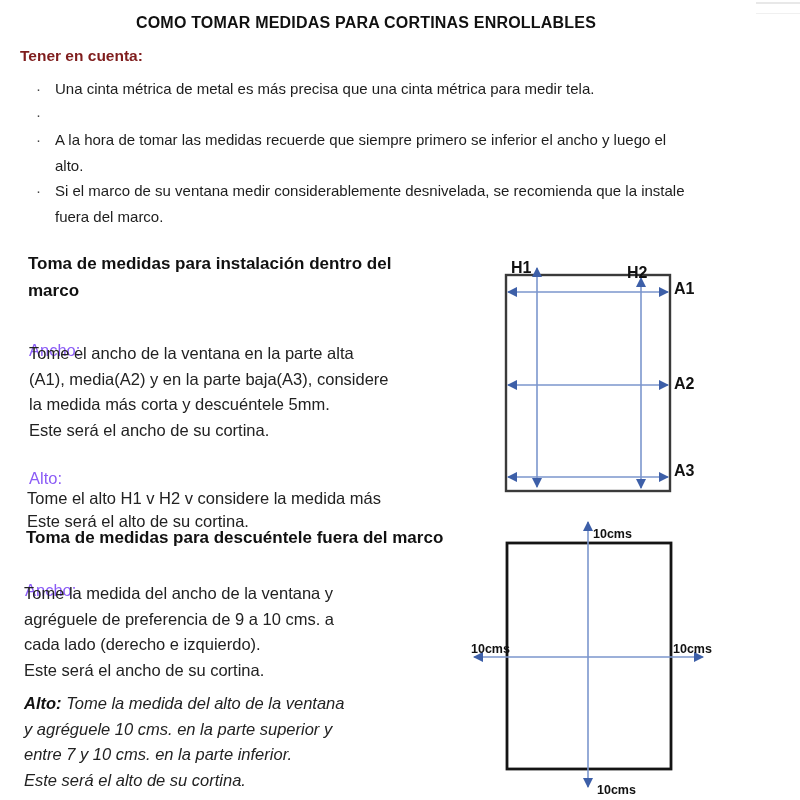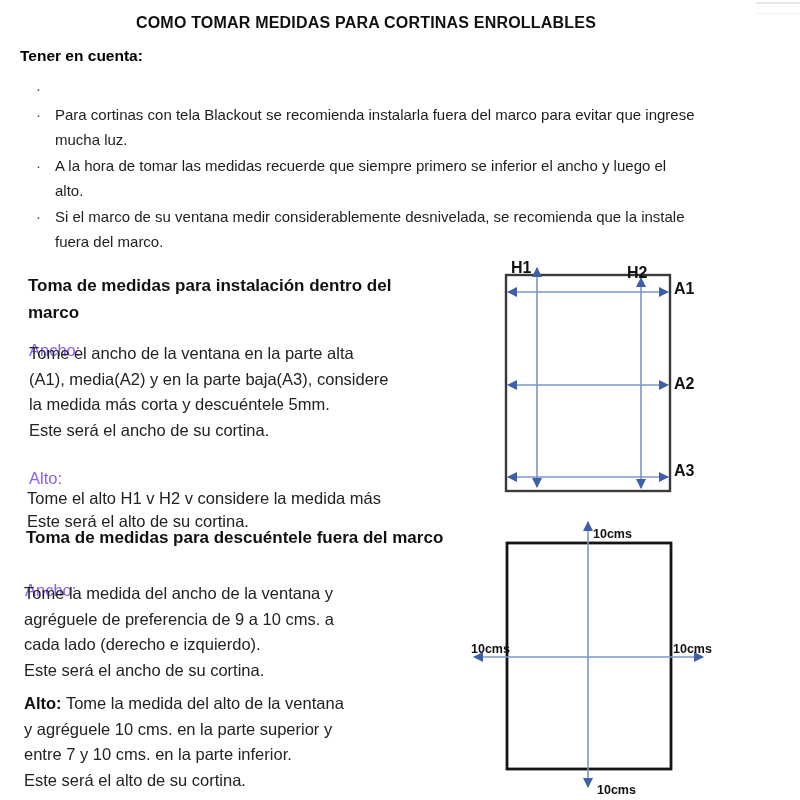--- a/index.html
+++ b/index.html
@@ -7,40 +7,40 @@
     position:relative;width:800px;height:800px;background:#ffffff;overflow:hidden;
     font-family:"Liberation Sans","DejaVu Sans",sans-serif;color:#1d1d1d;
   }
   .abs{position:absolute;margin:0;}
   .pre{white-space:pre-line;}
 
   .title{
     top:14px;left:0;width:732px;text-align:center;
     font-size:16px;font-weight:700;color:#111;letter-spacing:.2px;
   }
-  .note-heading{top:47px;left:20px;font-size:15.5px;font-weight:700;color:#000000;}
+  .note-heading{top:47px;left:20px;font-size:15.5px;font-weight:700;color:#7f1d1d;}
 
   .notes{top:76px;left:36px;width:752px;list-style:none;padding:0;}
   .notes li{display:flex;align-items:flex-start;font-size:15px;line-height:25.5px;}
   .notes .dot{width:19px;flex:0 0 19px;text-align:left;color:#444;font-size:15px;}
 
   .sec-heading{font-size:17px;font-weight:700;color:#111;line-height:27px;}
   .sub-label{font-size:16.5px;font-weight:400;color:#8b5cf6;margin-top:24px;}
   .para{font-size:16.5px;line-height:25.5px;color:#222;}
 
-  .sec1-heading{top:272px;left:28px;width:430px;}
+  .sec1-heading{top:250px;left:28px;width:430px;}
   .sec1-ancho-label{top:317px;left:29px;}
   .sec1-ancho-text{top:341px;left:29px;width:432px;}
   .sec1-alto-label{top:445px;left:29px;}
   .sec1-alto-text{top:469px;left:27px;width:432px;line-height:23px;margin-top:18px;}
 
   .sec2-heading{top:524px;left:26px;width:450px;}
   .sec2-ancho-label{top:557px;left:25px;}
   .sec2-ancho-text{top:581px;left:24px;width:432px;}
-  .sec2-alto-text{top:691px;left:24px;width:432px;}
+  .sec2-alto-text{top:691px;left:24px;width:432px;font-style:italic;}
   .sec2-alto-text b{font-weight:700;color:#111;}
 
   .diagram1{position:absolute;left:460px;top:253px;}
   .diagram2{position:absolute;left:440px;top:505px;}
   .arrow{stroke-width:1.6;fill:none;}
   .frame{fill:none;}
   .dlabel{font-family:"Liberation Sans","DejaVu Sans",sans-serif;font-size:16px;font-weight:700;fill:#111;}
   .dlabel-sm{font-family:"Liberation Sans","DejaVu Sans",sans-serif;font-size:12.5px;font-weight:700;fill:#111;}
 
   .corner-artifact{
@@ -55,25 +55,24 @@
 
   <div class="abs corner-artifact"></div>
 
   <h1 class="abs title">COMO TOMAR MEDIDAS PARA CORTINAS ENROLLABLES</h1>
 
   <h2 class="abs note-heading">Tener en cuenta:</h2>
 
   <ul class="abs notes">
     <li>
       <span class="dot">·</span>
+      <span class="pre">Una cinta métrica de metal es más precisa que una cinta métrica para medir tela.</span>
     </li>
     <li>
       <span class="dot">·</span>
-      <span class="pre">Para cortinas con tela Blackout se recomienda instalarla fuera del marco para evitar que ingrese
-mucha luz.</span>
     </li>
     <li>
       <span class="dot">·</span>
       <span class="pre">A la hora de tomar las medidas recuerde que siempre primero se inferior el ancho y luego el
 alto.</span>
     </li>
     <li>
       <span class="dot">·</span>
       <span class="pre">Si el marco de su ventana medir considerablemente desnivelada, se recomienda que la instale
 fuera del marco.</span>

